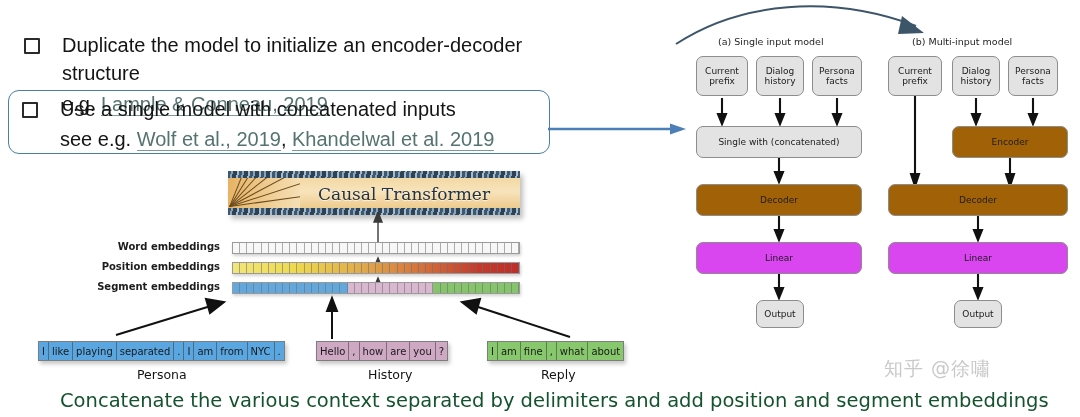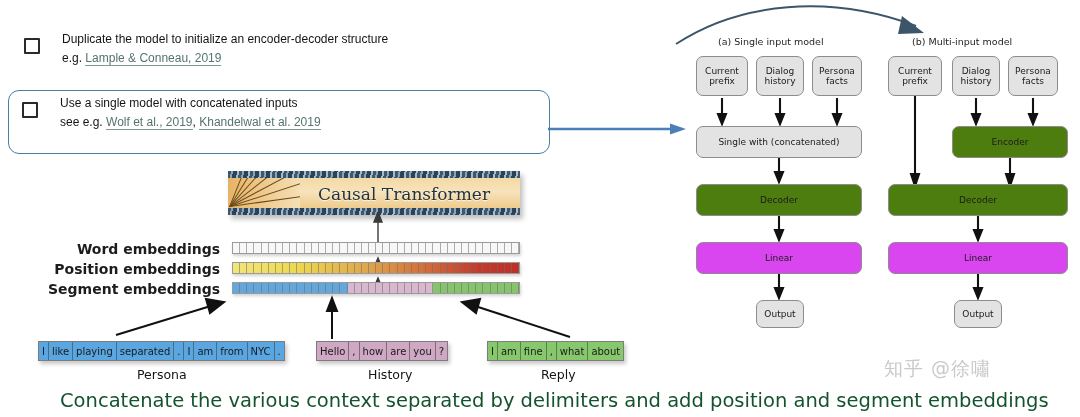--- a/index.html
+++ b/index.html
@@ -14,21 +14,21 @@
 
   
   #slide-heading{
     left:10px;top:2px;font-size:21px;color:#151515;letter-spacing:.1px;
   }
   .bullet-row{display:flex;align-items:flex-start;}
   .bullet-glyph{
     width:12px;height:12px;border:2px solid #2a2a2a;border-radius:1px;
     margin-right:22px;margin-top:7px;flex:0 0 auto;background:#fff;
   }
-  .bullet-body{font-size:12px;color:#141414;line-height:1.42;}
+  .bullet-body{font-size:20px;color:#141414;line-height:1.42;}
   #bullet-1{left:24px;top:31px;width:520px;}
   #bullet-2-box{
     left:8px;top:90px;width:540px;height:62px;
     border:1.6px solid #4a7fa5;border-radius:11px;background:transparent;
   }
   #bullet-2{left:22px;top:95px;width:510px;}
   .lnk{
     color:#55736f;text-decoration:none;border-bottom:1px solid #7d9a96;
     padding-bottom:0px;
   }
@@ -47,21 +47,21 @@
     font-family:"DejaVu Sans",sans-serif;
   }
   .nodebox{
     position:absolute;box-sizing:border-box;
     border:1px solid #8d8d8d;border-radius:7px;
     display:flex;align-items:center;justify-content:center;
     text-align:center;font-size:9px;line-height:1.12;color:#1b1b1b;
     font-family:"DejaVu Sans",sans-serif;
   }
   .n-grey{background:#e3e3e3;}
-  .n-pink{background:#4d7c0f;}
+  .n-pink{background:#a16207;}
   .n-green{background:#d946ef;}
   .n-out{background:#e3e3e3;}
 
   
   #transformer-band{
     left:228px;top:171px;width:292px;height:44px;
     box-shadow:3px 4px 5px rgba(0,0,0,.25);
   }
   .band-edge{position:absolute;left:0;width:100%;height:7px;
     background:
@@ -78,21 +78,21 @@
   .band-fan i{position:absolute;left:2px;bottom:1px;display:block;
     width:88px;height:1px;background:#6b4a1e;transform-origin:0 100%;}
   #band-label{
     position:absolute;left:90px;top:9px;height:28px;display:flex;align-items:center;
     font-size:17px;color:#24323c;font-family:"DejaVu Serif",serif;
     text-shadow:0 1px 0 rgba(255,255,255,.7);
   }
 
   
   .emb-label{
-    position:absolute;right:0;font-size:14px;color:#1c1c1c;
+    position:absolute;right:0;font-size:10px;color:#1c1c1c;
     font-family:"DejaVu Sans",sans-serif;white-space:nowrap;font-weight:600;
   }
   #emb-labels{left:95px;top:240px;width:125px;height:62px;}
   .emb-row{
     position:absolute;left:232px;width:288px;height:12px;
     box-sizing:border-box;border:1px solid #9a9a9a;
     box-shadow:1px 2px 3px rgba(0,0,0,.18);
     display:flex;overflow:hidden;
   }
   .emb-row span{flex:1 1 0;border-right:1px solid rgba(110,110,110,.55);}

